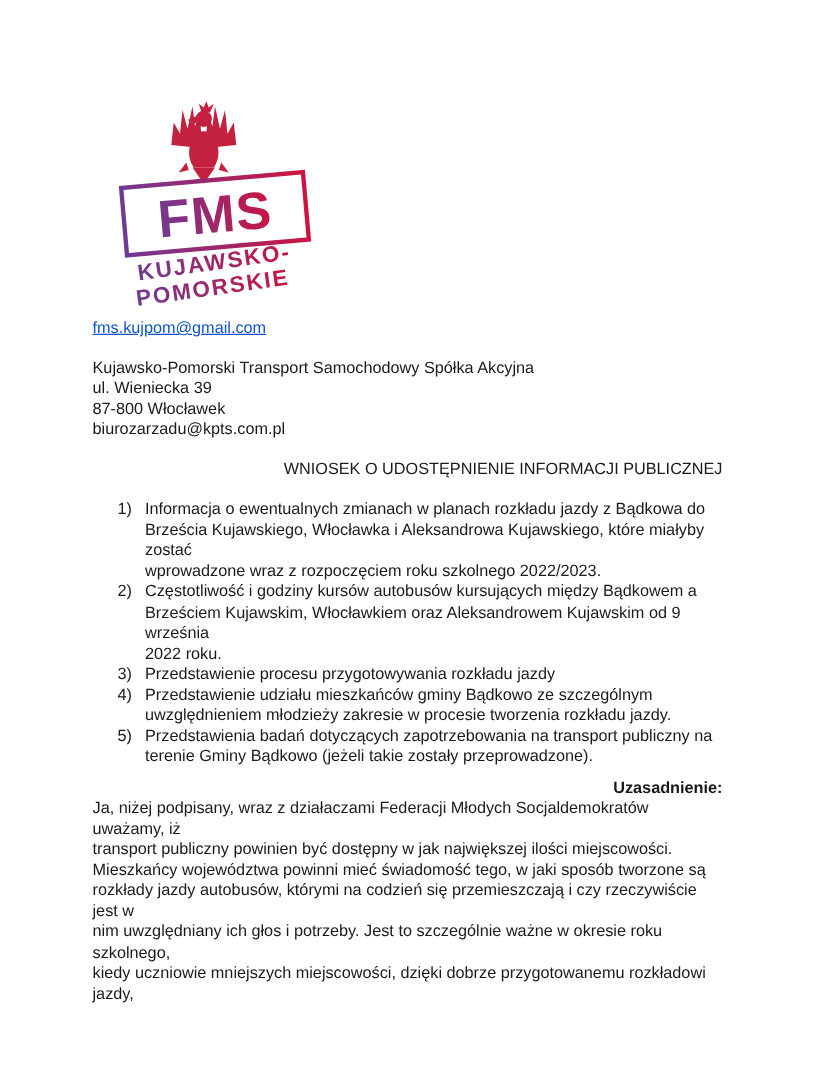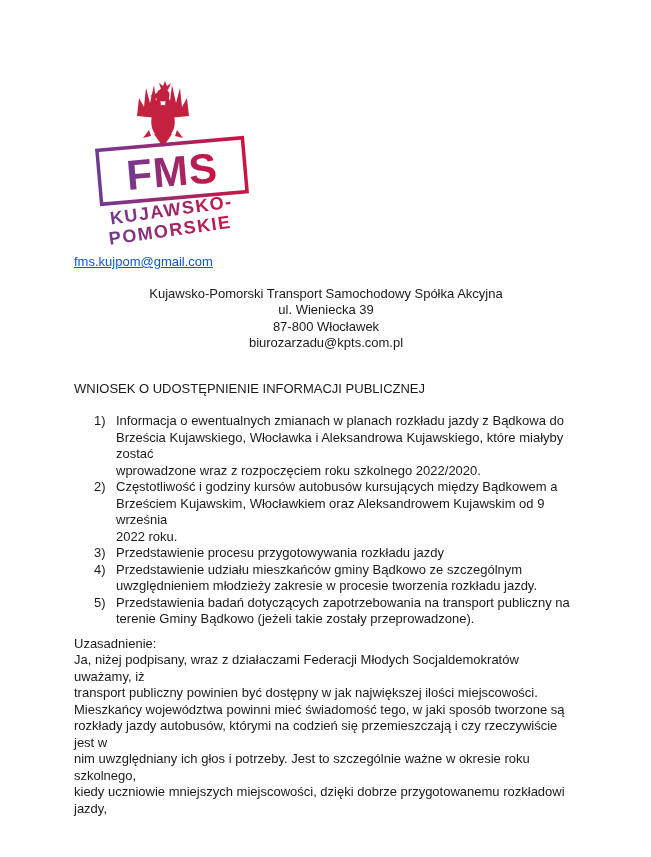--- a/index.html
+++ b/index.html
@@ -28,29 +28,29 @@
     width: 504px;
   }
   .lines { white-space: pre-line; }
   .sender { margin-top: 254px; }
   .email-link {
     color: #1155cc;
     text-decoration: underline;
     cursor: pointer;
     margin-top: 39px;
   }
-  .recipient { margin-top: 15px; text-align: center; }
-  .doc-title { margin-top: 29px; text-align: left; }
+  .recipient { margin-top: 15px; text-align: left; }
+  .doc-title { margin-top: 15px; text-align: right; }
   .intro { margin-top: 21px; }
   .request-list { margin-top: 16px; padding-left: 20px; }
   .request-item { display: flex; }
   .request-item .num { width: 22px; flex: 0 0 22px; }
   .request-item .item-text { flex: 1 1 auto; }
   .justification { margin-top: 8px; }
-  .just-heading { font-weight: normal; }
+  .just-heading { font-weight: bold; text-align: right; }
 </style>
 </head>
 <body>
 
 <div class="page">
 
   <div class="logo">
     <svg width="175" height="172" viewBox="0 0 175 172" xmlns="http://www.w3.org/2000/svg">
       <defs>
         <linearGradient id="lg" x1="0" y1="0" x2="1" y2="0">
@@ -99,21 +99,21 @@
 biurozarzadu@kpts.com.pl</div>
 
     <div class="doc-title">WNIOSEK O UDOSTĘPNIENIE INFORMACJI PUBLICZNEJ</div>
 
 
     <div class="request-list">
       <div class="request-item">
         <div class="num">1)</div>
         <div class="item-text lines">Informacja o ewentualnych zmianach w planach rozkładu jazdy z Bądkowa do
 Brześcia Kujawskiego, Włocławka i Aleksandrowa Kujawskiego, które miałyby zostać
-wprowadzone wraz z rozpoczęciem roku szkolnego 2022/2020.</div>
+wprowadzone wraz z rozpoczęciem roku szkolnego 2022/2023.</div>
       </div>
       <div class="request-item">
         <div class="num">2)</div>
         <div class="item-text lines">Częstotliwość i godziny kursów autobusów kursujących między Bądkowem a
 Brześciem Kujawskim, Włocławkiem oraz Aleksandrowem Kujawskim od 9 września
 2022 roku.</div>
       </div>
       <div class="request-item">
         <div class="num">3)</div>
         <div class="item-text lines">Przedstawienie procesu przygotowywania rozkładu jazdy</div>

